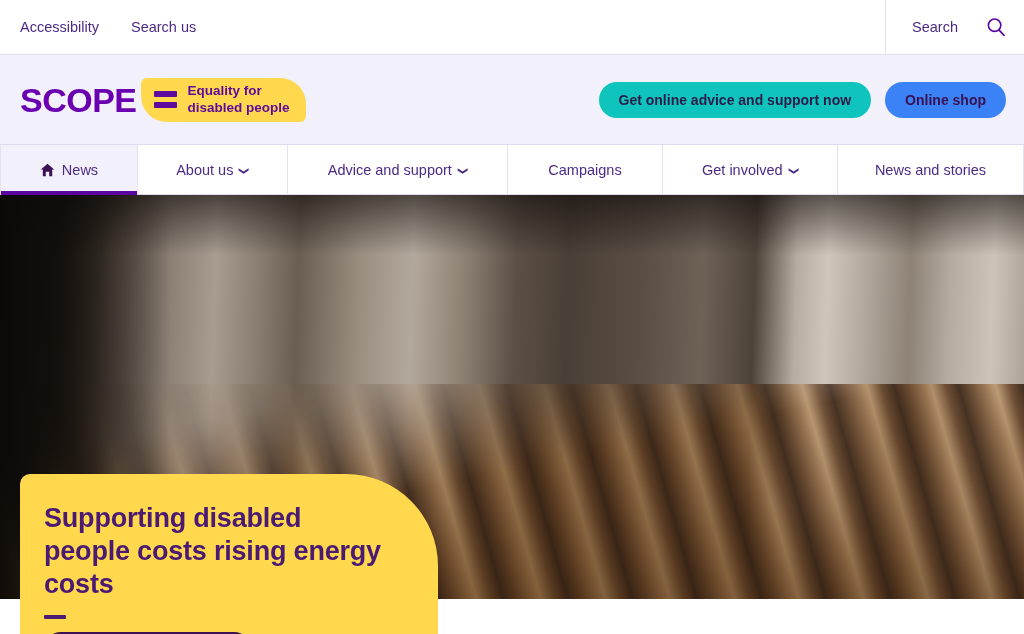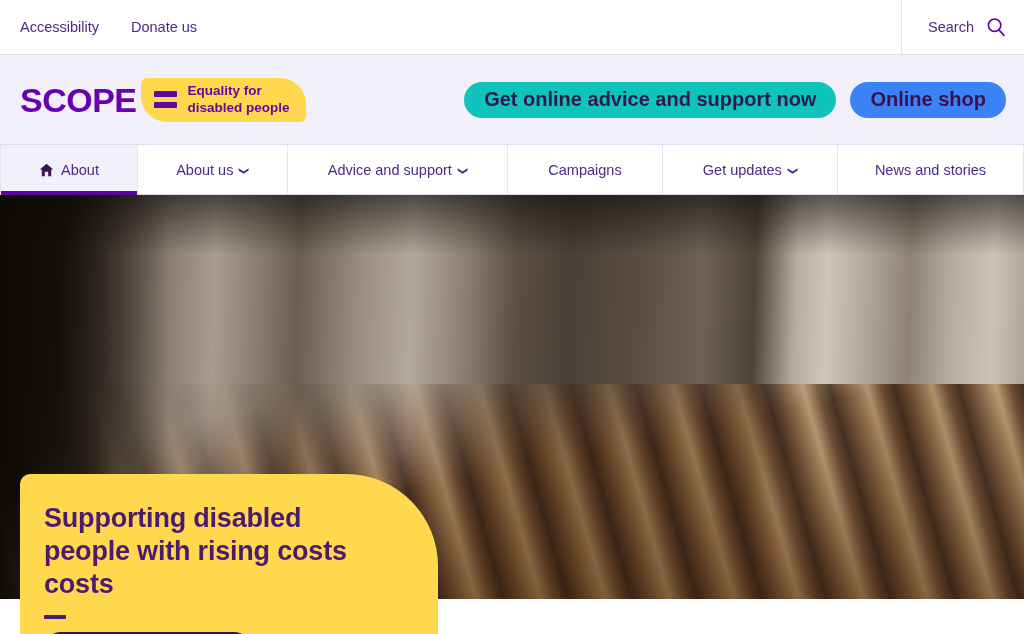--- a/index.html
+++ b/index.html
@@ -57,21 +57,21 @@
   .utility-links a {
     color: #4B2A86;
     font-size: 14.5px;
     text-decoration: none;
     cursor: pointer;
   }
 
   .search-block {
     display: flex;
     align-items: center;
-    gap: 12px;
+    gap: 28px;
     padding: 0 18px 0 26px;
     border-left: 1px solid #E3DEF2;
     cursor: pointer;
   }
   .search-label {
     color: #4B2A86;
     font-size: 14.5px;
   }
   .search-icon svg { display: block; }
 
@@ -131,21 +131,21 @@
 
   .header-actions {
     margin-left: auto;
     display: flex;
     align-items: center;
     gap: 14px;
   }
   .btn {
     border: none;
     border-radius: 999px;
-    font-size: 20px;
+    font-size: 14px;
     font-weight: bold;
     padding: 0 20px;
     height: 36px;
     display: inline-flex;
     align-items: center;
     justify-content: center;
     cursor: pointer;
     font-family: "Liberation Sans", sans-serif;
     white-space: nowrap;
   }
@@ -308,21 +308,21 @@
 </style>
 </head>
 <body>
 
 <div class="page">
 
 
   <div class="utility-bar">
     <div class="utility-links">
       <a>Accessibility</a>
-      <a>Donate us</a>
+      <a>Search us</a>
     </div>
     <div class="search-block">
       <span class="search-label">Search</span>
       <span class="search-icon">
         <svg width="20" height="20" viewBox="0 0 20 20" fill="none">
           <circle cx="8.6" cy="8.2" r="6.2" stroke="#5A05A0" stroke-width="1.6"></circle>
           <line x1="12.9" y1="12.9" x2="18" y2="18.4" stroke="#5A05A0" stroke-width="1.6" stroke-linecap="round"></line>
         </svg>
       </span>
     </div>
@@ -347,53 +347,53 @@
     </div>
   </div>
 
   <nav class="main-nav">
     <div class="nav-item nav-w-home active">
       <span class="home-icon">
         <svg width="15" height="14" viewBox="0 0 15 14">
           <path d="M7.5 0.8 L14.2 6.4 L12.2 6.4 L12.2 13.2 L9.2 13.2 L9.2 8.8 L5.8 8.8 L5.8 13.2 L2.8 13.2 L2.8 6.4 L0.8 6.4 Z" fill="#3D1152"></path>
         </svg>
       </span>
-      <span>About</span>
+      <span>News</span>
     </div>
 
     <div class="nav-item nav-w-about">
       <span>About us</span>
       <span class="caret" style="transform: rotate(90deg); display: inline-block;">❯</span>
     </div>
 
     <div class="nav-item nav-w-advice">
       <span>Advice and support</span>
       <span class="caret" style="transform: rotate(90deg); display: inline-block;">❯</span>
     </div>
 
     <div class="nav-item nav-w-campaigns">
       <span>Campaigns</span>
     </div>
 
     <div class="nav-item nav-w-involved">
-      <span>Get updates</span>
+      <span>Get involved</span>
       <span class="caret" style="transform: rotate(90deg); display: inline-block;">❯</span>
     </div>
 
     <div class="nav-item nav-w-news">
       <span>News and stories</span>
     </div>
   </nav>
 
   <div class="hero">
     <div class="hero-photo"></div>
     <div class="hero-radiator"></div>
     <div class="hero-darkleft"></div>
     <div class="hero-topshadow"></div>
   </div>
 
   <div class="hero-card">
-    <div class="hero-title">Supporting disabled people with rising costs costs</div>
+    <div class="hero-title">Supporting disabled people costs rising energy costs</div>
     <div class="hero-dash"></div>
     <button class="hero-cta">Disability Energy Support</button>
   </div>
 
 </div>
 
 </body></html>

